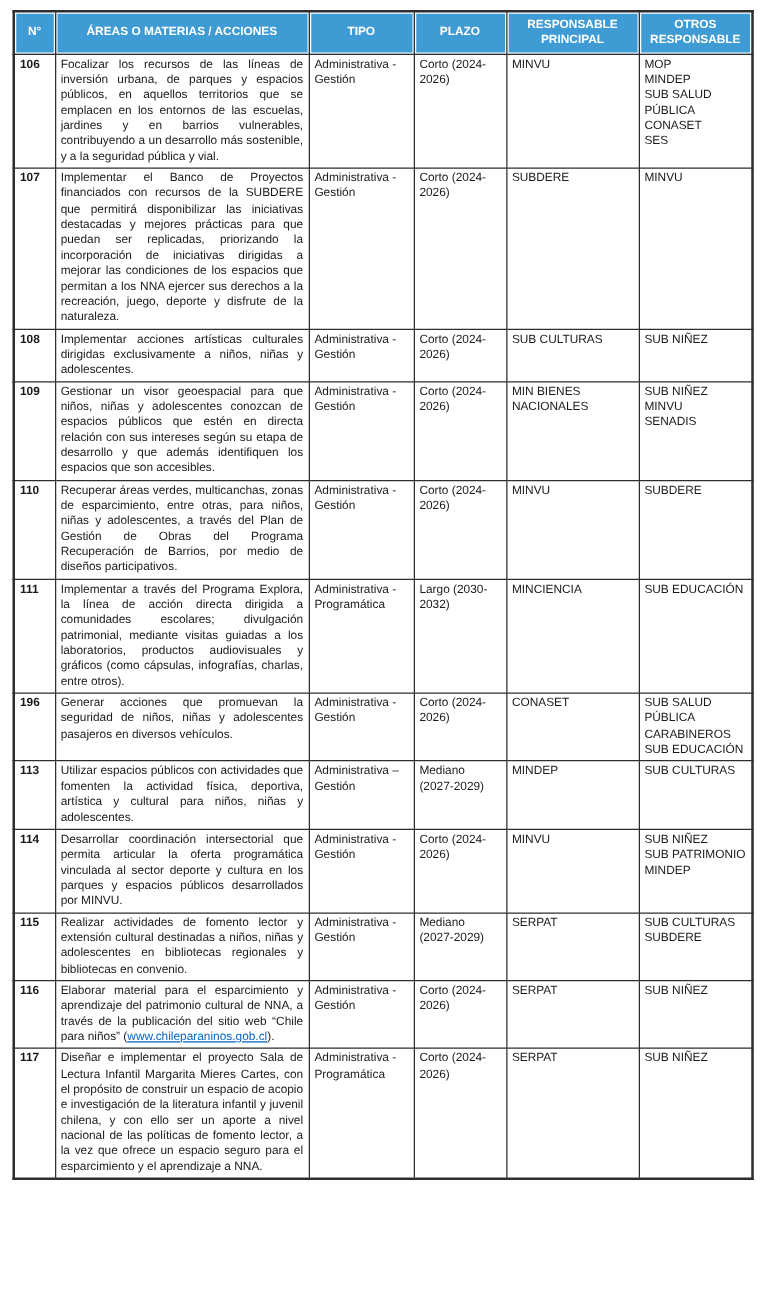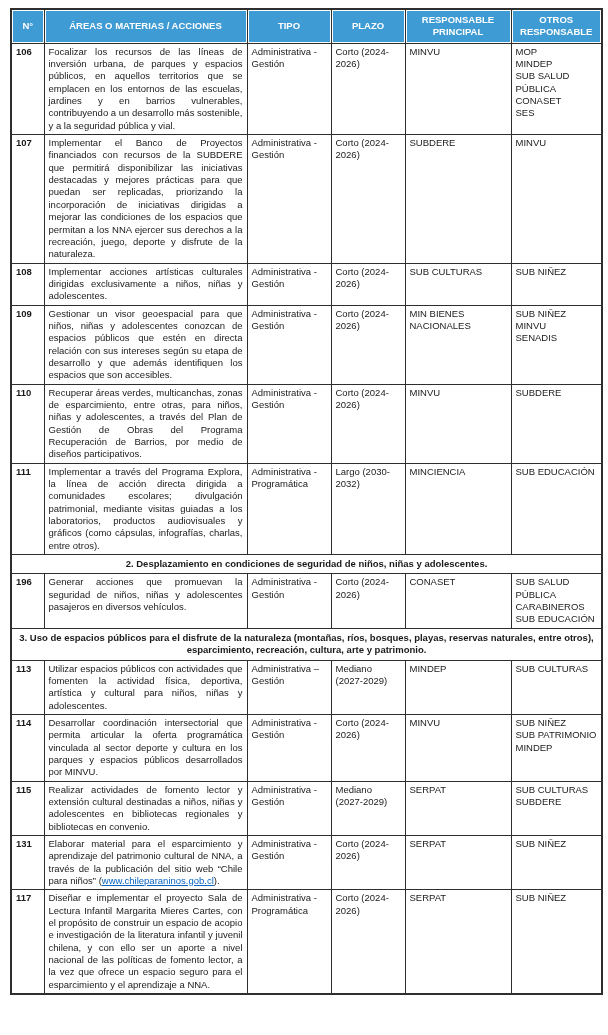--- a/index.html
+++ b/index.html
@@ -120,35 +120,29 @@
         <td class="c-otros">SUBDERE</td>
       </tr>
       <tr>
         <td class="c-num">111</td>
         <td class="c-accion">Implementar a través del Programa Explora, la línea de acción directa dirigida a comunidades escolares; divulgación patrimonial, mediante visitas guiadas a los laboratorios, productos audiovisuales y gráficos (como cápsulas, infografías, charlas, entre otros).</td>
         <td class="c-tipo">Administrativa - Programática</td>
         <td class="c-plazo">Largo (2030-2032)</td>
         <td class="c-resp">MINCIENCIA</td>
         <td class="c-otros">SUB EDUCACIÓN</td>
       </tr>
-      <tr class="section-row">
-        <td colspan="6">2. Desplazamiento en condiciones de seguridad de niños, niñas y adolescentes.</td>
-      </tr>
       <tr>
         <td class="c-num">196</td>
         <td class="c-accion">Generar acciones que promuevan la seguridad de niños, niñas y adolescentes pasajeros en diversos vehículos.</td>
         <td class="c-tipo">Administrativa - Gestión</td>
         <td class="c-plazo">Corto (2024-2026)</td>
         <td class="c-resp">CONASET</td>
         <td class="c-otros">SUB SALUD PÚBLICA
 CARABINEROS
 SUB EDUCACIÓN</td>
-      </tr>
-      <tr class="section-row">
-        <td colspan="6">3. Uso de espacios públicos para el disfrute de la naturaleza (montañas, ríos, bosques, playas, reservas naturales, entre otros), esparcimiento, recreación, cultura, arte y patrimonio.</td>
       </tr>
       <tr>
         <td class="c-num">113</td>
         <td class="c-accion">Utilizar espacios públicos con actividades que fomenten la actividad física, deportiva, artística y cultural para niños, niñas y adolescentes.</td>
         <td class="c-tipo">Administrativa – Gestión</td>
         <td class="c-plazo">Mediano (2027-2029)</td>
         <td class="c-resp">MINDEP</td>
         <td class="c-otros">SUB CULTURAS</td>
       </tr>
       <tr>
@@ -164,21 +158,21 @@
       <tr>
         <td class="c-num">115</td>
         <td class="c-accion">Realizar actividades de fomento lector y extensión cultural destinadas a niños, niñas y adolescentes en bibliotecas regionales y bibliotecas en convenio.</td>
         <td class="c-tipo">Administrativa - Gestión</td>
         <td class="c-plazo">Mediano (2027-2029)</td>
         <td class="c-resp">SERPAT</td>
         <td class="c-otros">SUB CULTURAS
 SUBDERE</td>
       </tr>
       <tr>
-        <td class="c-num">131</td>
+        <td class="c-num">116</td>
         <td class="c-accion"><span>Elaborar material para el esparcimiento y aprendizaje del patrimonio cultural de NNA, a través de la publicación del sitio web “Chile para niños” (</span><a class="doclink" href="#">www.chileparaninos.gob.cl</a><span>).</span></td>
         <td class="c-tipo">Administrativa - Gestión</td>
         <td class="c-plazo">Corto (2024-2026)</td>
         <td class="c-resp">SERPAT</td>
         <td class="c-otros">SUB NIÑEZ</td>
       </tr>
       <tr>
         <td class="c-num">117</td>
         <td class="c-accion">Diseñar e implementar el proyecto Sala de Lectura Infantil Margarita Mieres Cartes, con el propósito de construir un espacio de acopio e investigación de la literatura infantil y juvenil chilena, y con ello ser un aporte a nivel nacional de las políticas de fomento lector, a la vez que ofrece un espacio seguro para el esparcimiento y el aprendizaje a NNA.</td>
         <td class="c-tipo">Administrativa - Programática</td>

